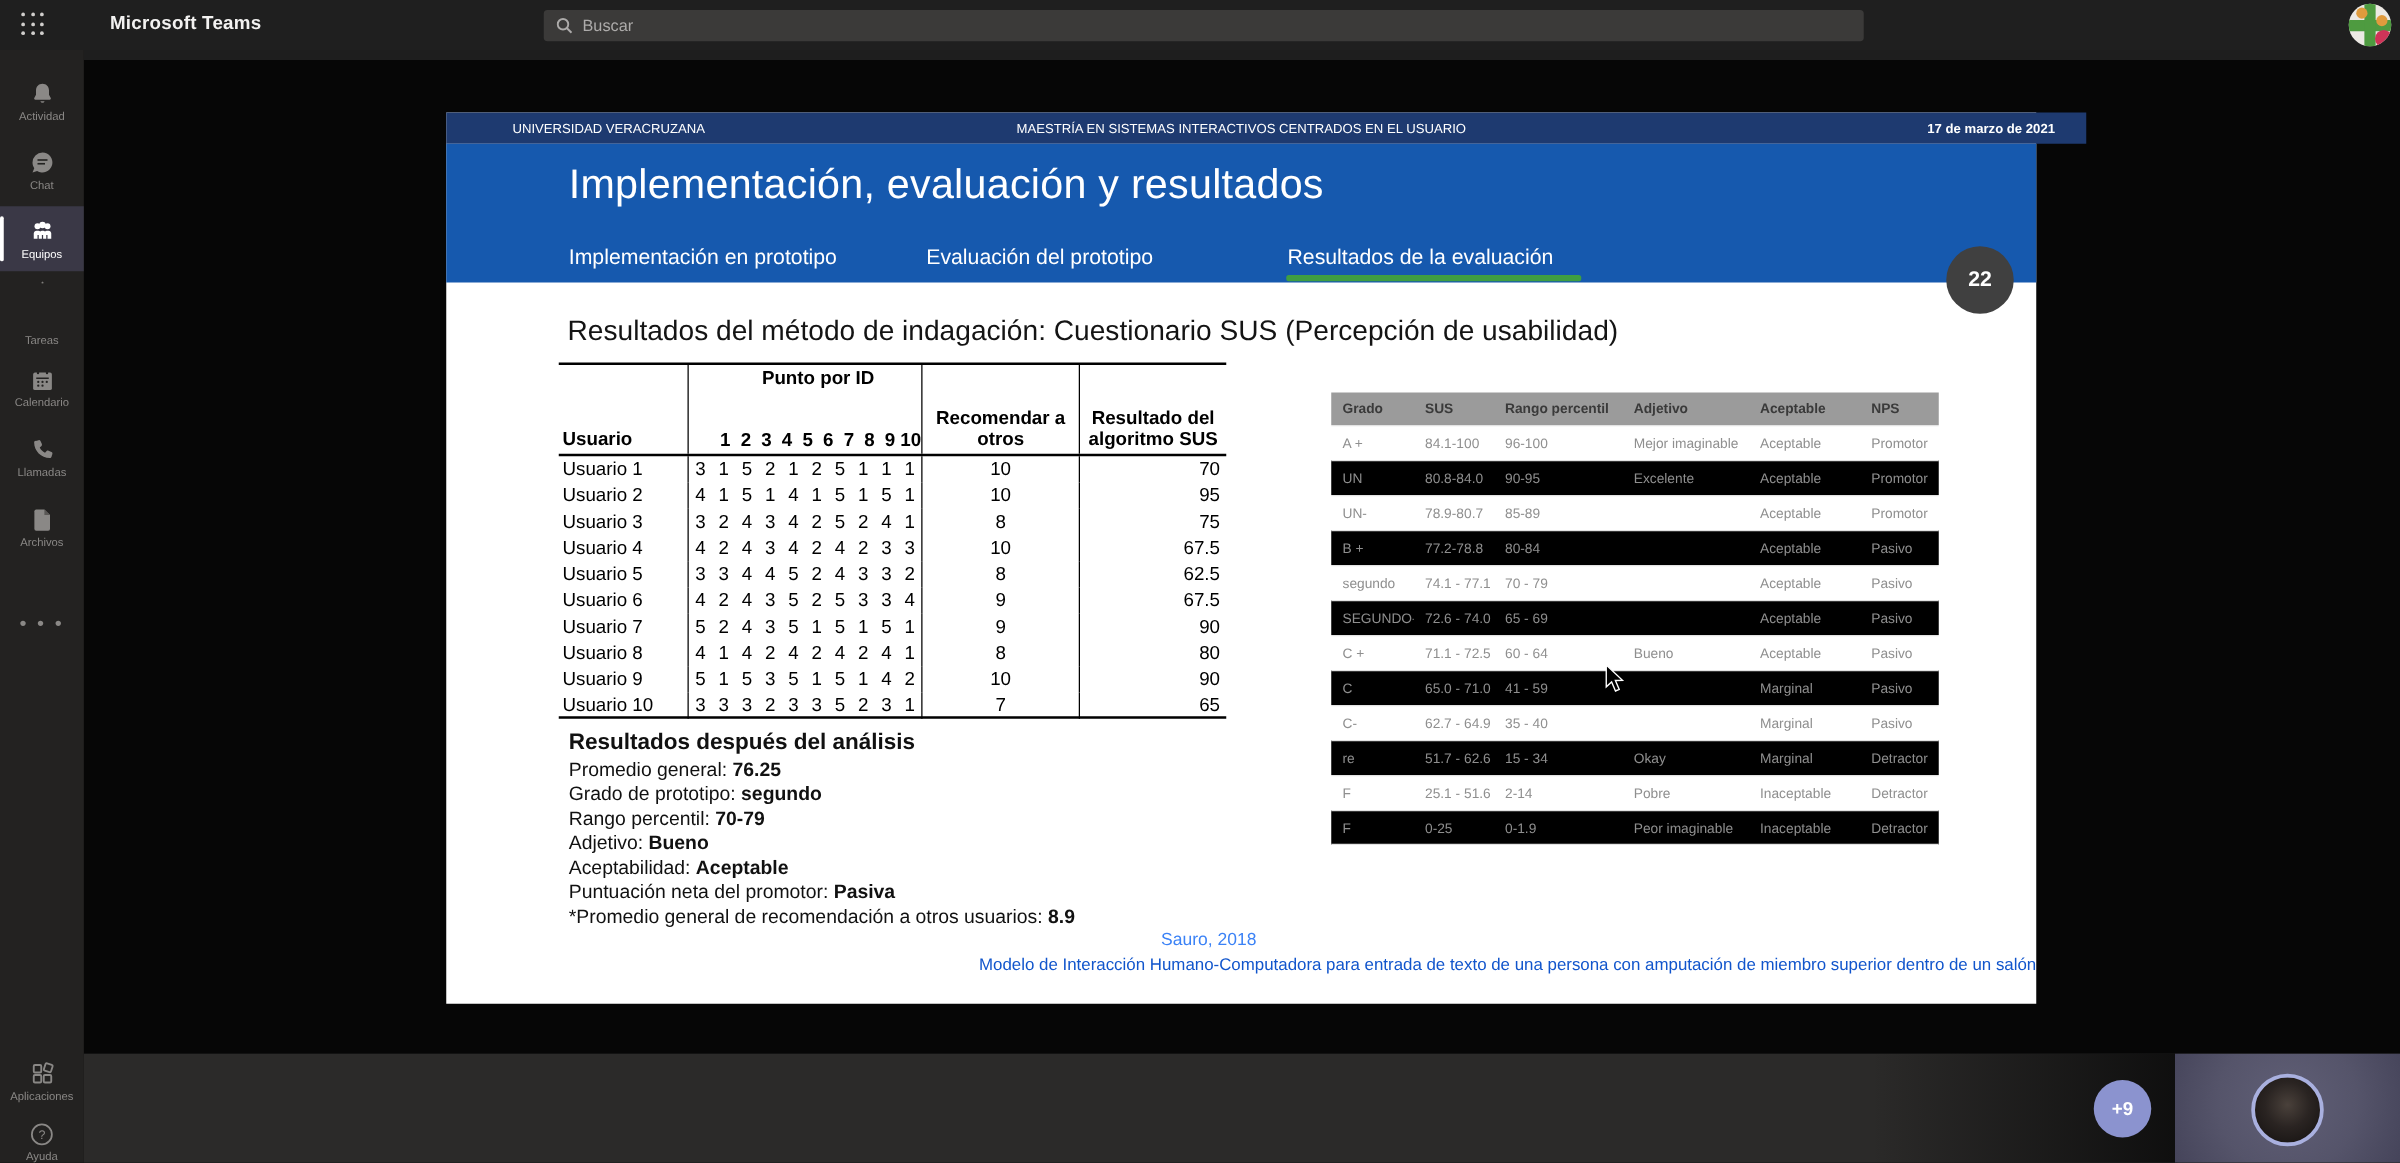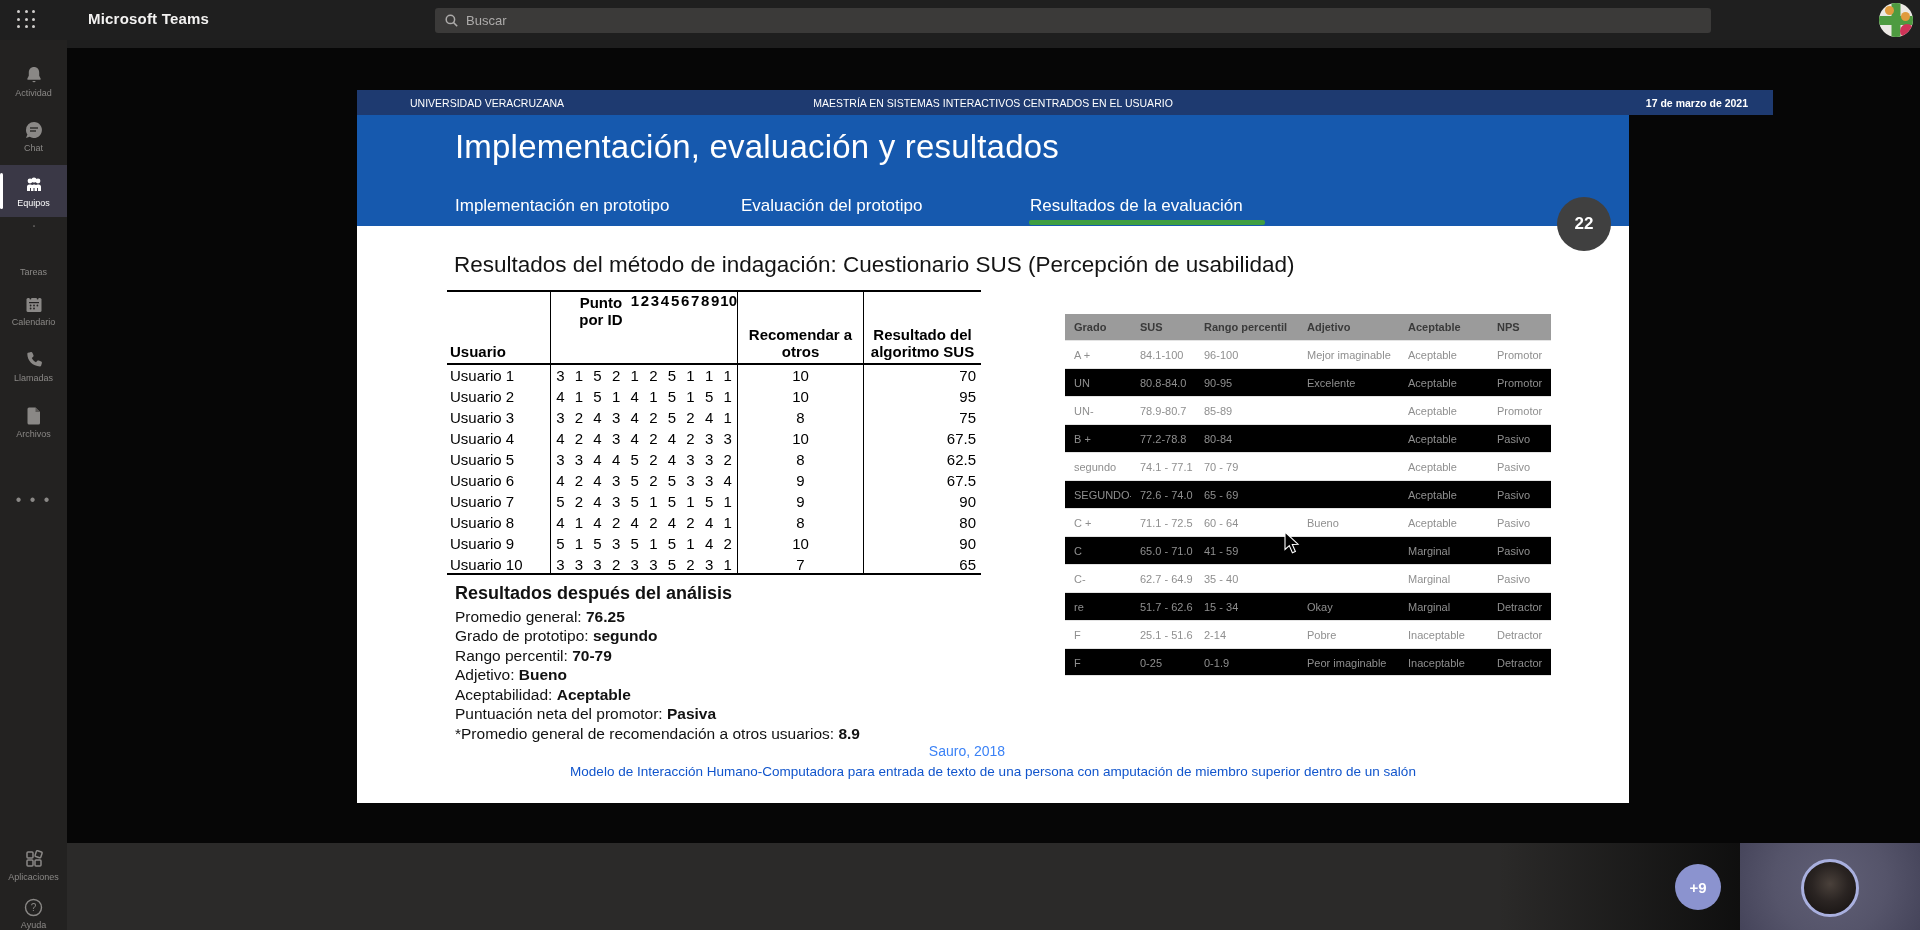--- a/index.html
+++ b/index.html
@@ -5,21 +5,21 @@
   * { margin:0; padding:0; box-sizing:border-box; }
   html,body { width:1920px; height:930px; overflow:hidden; background:#141414;
               font-family:"Liberation Sans", sans-serif; }
 
   
   #topbar { position:absolute; left:0; top:0; width:1920px; height:40px; background:#1f1f1f; z-index:30; }
   #waffle { position:absolute; left:17px; top:10px; width:20px; height:20px; display:grid;
             grid-template-columns:repeat(3,1fr); gap:3px; cursor:pointer; }
   #waffle i { width:3px; height:3px; border-radius:50%; background:#d0cecc; }
   #app-title { position:absolute; left:88px; top:10px; color:#f3f2f1; font-size:15px; font-weight:bold; letter-spacing:.2px; }
-  #searchbox { position:absolute; left:435px; top:8px; width:1276px; height:25px; background:#3b3a39;
+  #searchbox { position:absolute; left:435px; top:8px; width:1056px; height:25px; background:#3b3a39;
                border-radius:3px; display:flex; align-items:center; padding:0 10px; }
   #searchbox svg { flex:0 0 auto; margin-right:8px; }
   #searchbox input { background:transparent; border:none; outline:none; color:#c8c6c4; font-size:13px; width:100%;
                      font-family:"Liberation Sans", sans-serif; }
   #searchbox input::placeholder { color:#adabaa; }
   #topbar-avatar { position:absolute; left:1879px; top:3px; width:34px; height:34px; border-radius:50%;
                    background:#ece9e4; overflow:hidden; cursor:pointer; }
   #topbar-avatar .bar { position:absolute; left:-4px; top:13px; width:42px; height:9px; background:#4e9b40; border-radius:4px; }
   #topbar-avatar .bar.b2 { transform:rotate(90deg); }
   #topbar-avatar .dot { position:absolute; width:9px; height:9px; border-radius:50%; background:#e09b3d; }
@@ -45,21 +45,21 @@
   #overflow-pill { position:absolute; left:1608px; top:824px; width:46px; height:46px; border-radius:50%;
                    background:#8b93cf; color:#ffffff; font-size:15px; font-weight:bold;
                    display:flex; align-items:center; justify-content:center; cursor:pointer; }
   #cam-tile { position:absolute; left:1673px; top:803px; width:180px; height:87px;
               background:radial-gradient(circle at 50% 45%, #605f76 0%, #55546a 55%, #45445a 100%); cursor:pointer; }
   #cam-circle { position:absolute; left:61px; top:16px; width:58px; height:58px; border-radius:50%;
                 border:3px solid #a9b0df; background:radial-gradient(circle at 50% 42%, #4a413b 0%, #2a2422 45%, #120f0e 100%); }
 
   
   #slide { position:absolute; left:357px; top:90px; width:1272px; height:713px; background:#ffffff; color:#000; }
-  #slide-navy { position:absolute; left:0; top:0; width:1416px; height:25px; background:#1e3a70; color:#fff;
+  #slide-navy { position:absolute; left:0; top:0; width:1312px; height:25px; background:#1e3a70; color:#fff;
                 display:flex; align-items:center; font-size:10.5px; }
   #navy-left  { position:absolute; left:53px; }
   #navy-center{ position:absolute; left:0; width:1272px; text-align:center; }
   #navy-right { position:absolute; right:25px; font-weight:bold; }
   #slide-blue { position:absolute; left:0; top:25px; width:1272px; height:111px; background:#1659ae; }
   #slide-title { position:absolute; left:98px; top:38px; color:#ffffff; font-size:33px; letter-spacing:.2px; }
   .slide-tab { position:absolute; top:106px; color:#ffffff; font-size:17px; }
   #tab-underline { position:absolute; left:672px; top:130px; width:236px; height:5px; background:#3f9e41; border-radius:2px; }
   #page-badge { position:absolute; left:1200px; top:107px; width:54px; height:54px; border-radius:50%;
                 background:#404040; color:#ffffff; font-size:17px; font-weight:bold;
@@ -67,35 +67,35 @@
   #slide-heading { position:absolute; left:97px; top:162px; font-size:22.5px; color:#141414; }
 
   
   #sus-table { position:absolute; left:90px; top:200px; width:534px; height:285px;
                border-top:2px solid #000; border-bottom:2px solid #000; font-size:15px; }
   .t-grid { display:grid; grid-template-columns:104px 187px 126px 117px; }
   #sus-head { height:73px; border-bottom:2px solid #000; }
   #sus-head > div { position:relative; }
   .vline { border-right:1.5px solid #000; }
   #h-user { display:flex; align-items:flex-end; padding:0 0 3px 3px; font-weight:bold; }
-  #h-punto { display:flex; flex-direction:row; justify-content:space-between; font-weight:bold;margin-left:21px; }
+  #h-punto { display:flex; flex-direction:column; justify-content:space-between; font-weight:bold;margin-left:21px; }
   #h-punto .punto-title { text-align:center; padding-top:2px; }
   .ten-cols { display:grid; grid-template-columns:repeat(10,1fr); text-align:center; }
   #h-punto .ten-cols { padding-bottom:2px; }
   .h-two { display:flex; flex-direction:column; justify-content:flex-end; align-items:center;
            text-align:center; font-weight:bold; line-height:17px; padding-bottom:3px; }
   .t-row { height:21px; line-height:21px; }
   .t-c1 { padding-left:3px; }
   .t-c2 { } .t-c3 { text-align:center; } .t-c4 { text-align:right; padding-right:5px; }
 
   
   #analysis { position:absolute; left:98px; top:494px; font-size:15.5px; line-height:19.5px; color:#111; }
   #analysis h3 { font-size:18px; margin-bottom:3px; }
   #citation { position:absolute; left:480px; top:653px; width:260px; text-align:center; font-size:14px; color:#3b82f6; }
-  #footer-link { position:absolute; left:0; top:674px; width:1272px; text-align:center; font-size:13.5px; color:#1155cc; }
+  #footer-link { position:absolute; left:0; top:674px; width:1272px; text-align:right; font-size:13.5px; color:#1155cc; }
 
   
   #grade-table { position:absolute; left:708px; top:224px; width:486px; font-size:11px; color:#8f8f8f; }
   .g-grid { display:grid; grid-template-columns:66px 64px 103px 101px 89px 63px; }
   .g-grid > div { padding-left:9px; overflow:hidden; white-space:nowrap; }
   #grade-head { background:#9b9b9b; color:#3a3a3a; font-weight:bold; height:26px; line-height:26px; }
   .g-row { height:28px; line-height:28px; border-top:1px solid #e3e3e3; background:#ffffff; }
   .g-row.alt { background:#000000; }
   .g-row:last-child { border-bottom:1px solid #e3e3e3; }
 

